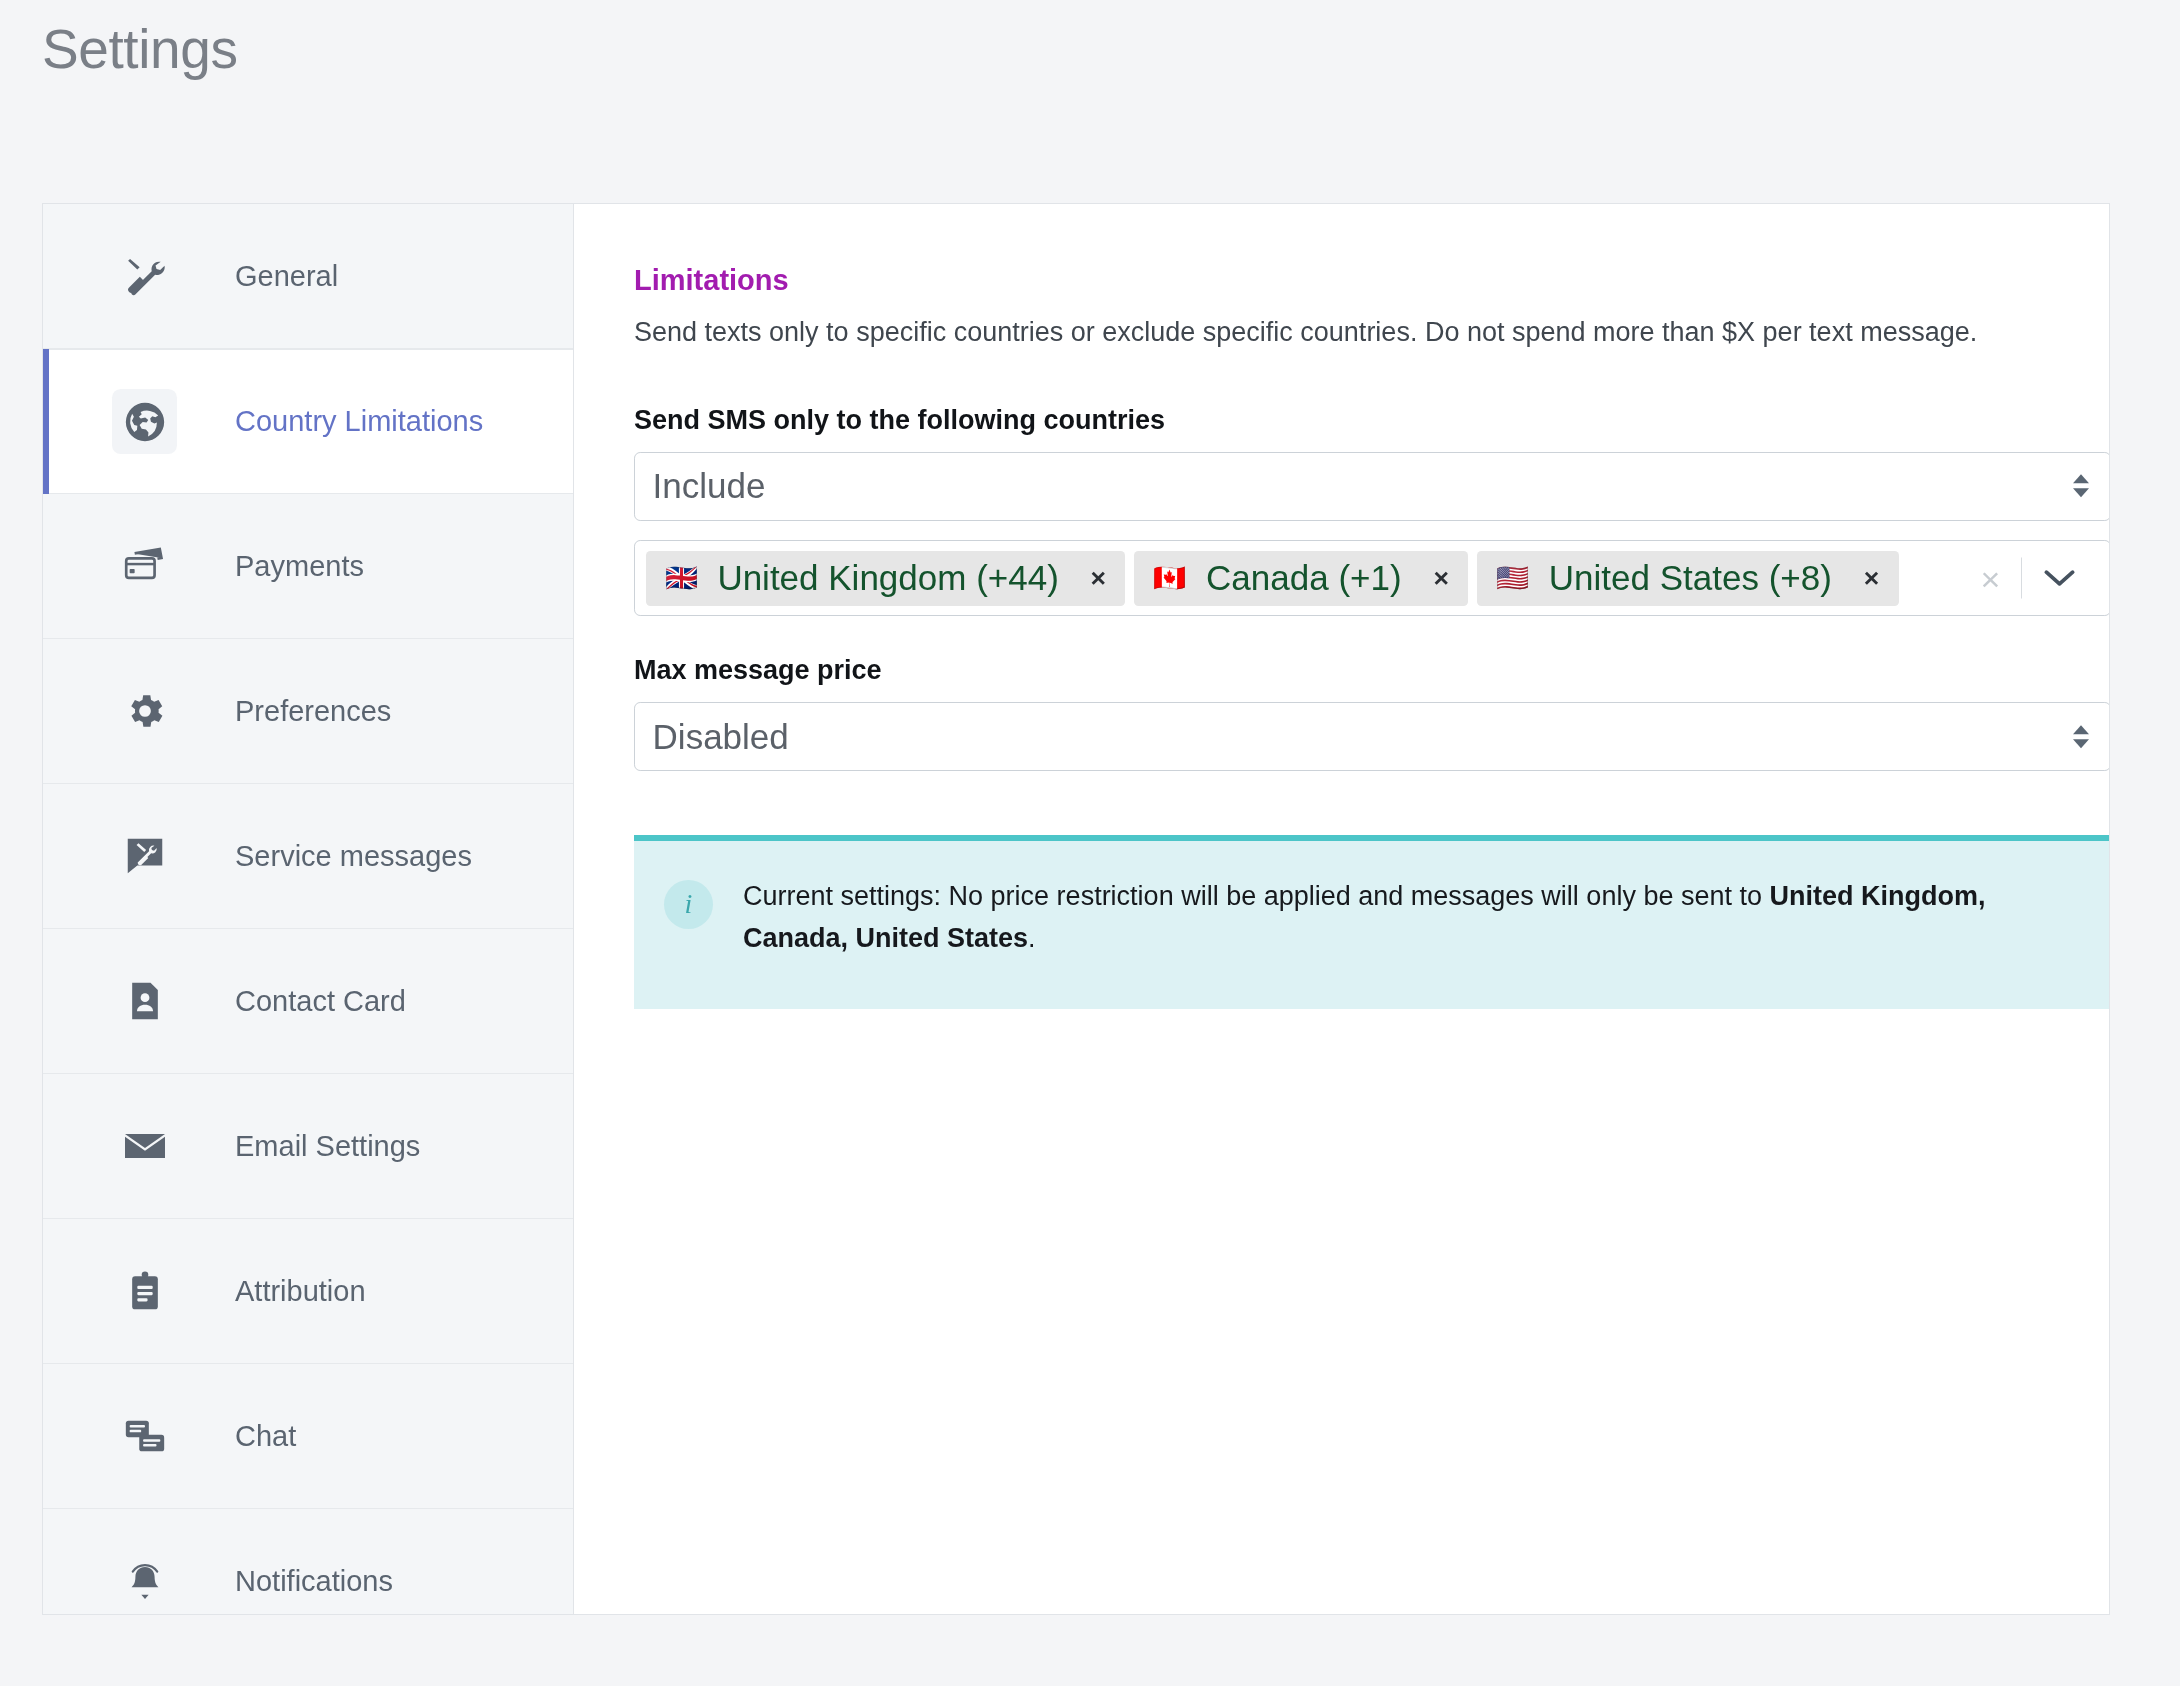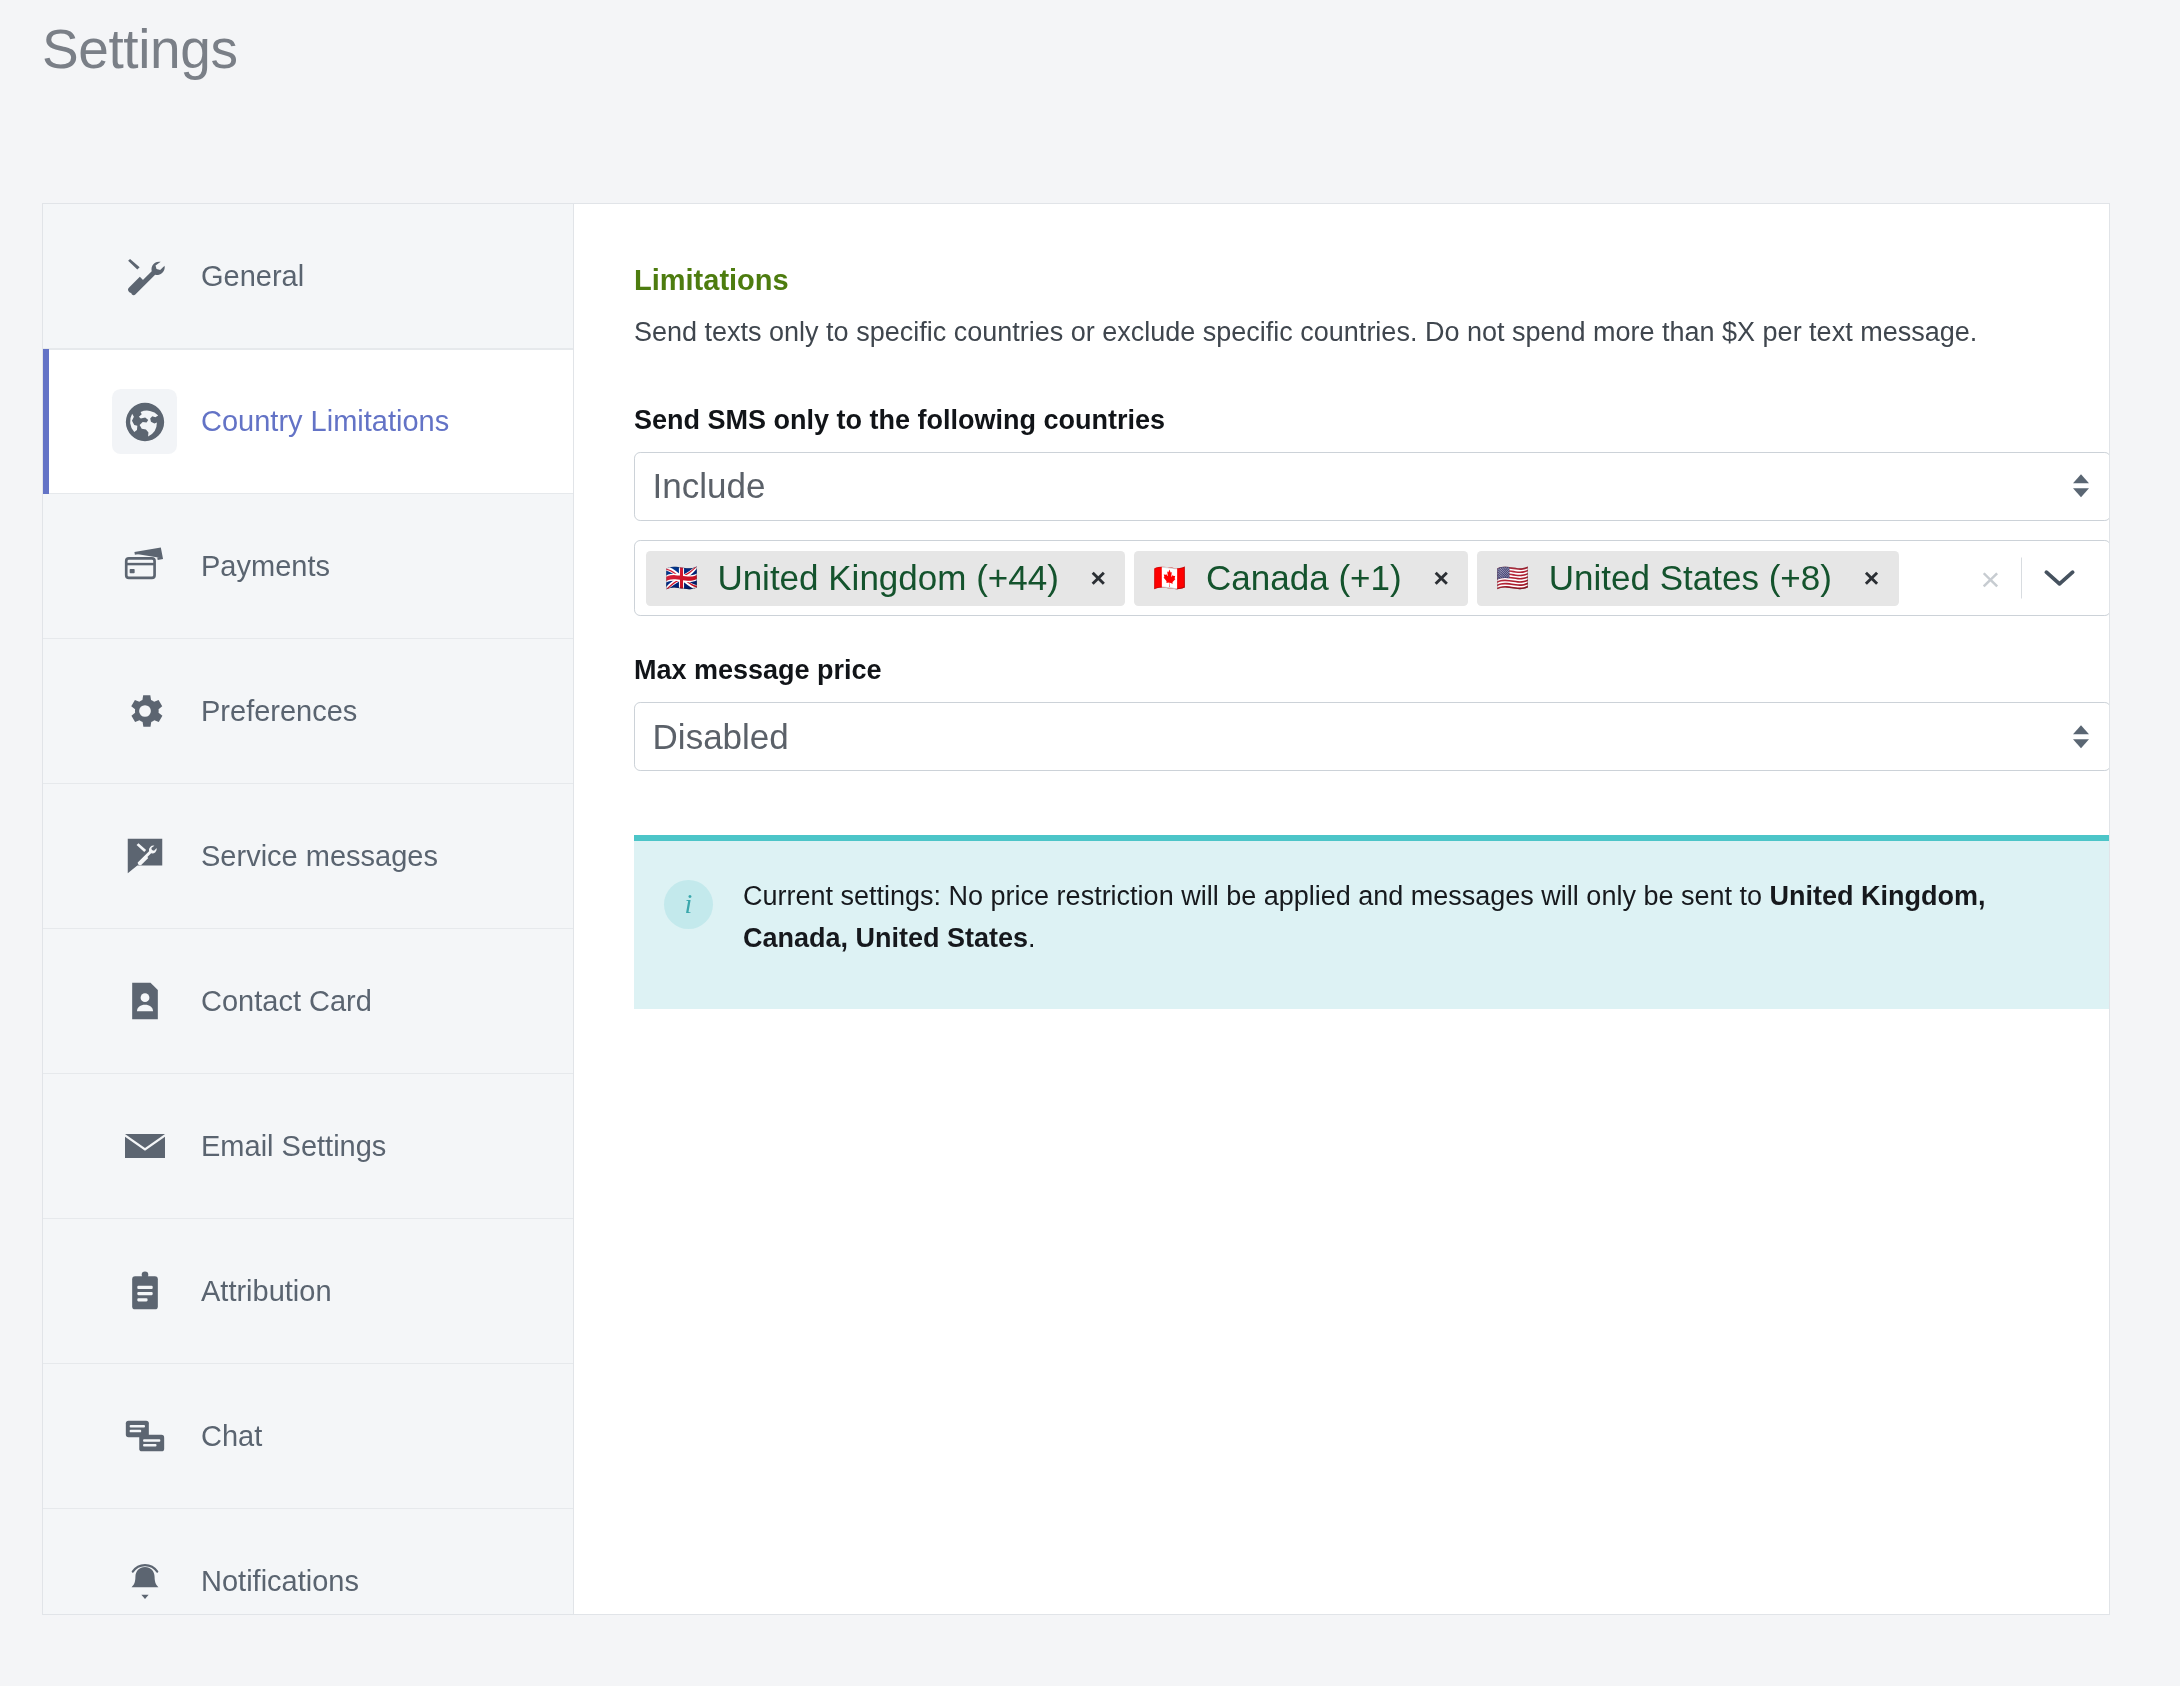--- a/index.html
+++ b/index.html
@@ -81,38 +81,38 @@
     justify-content: center;
     color: #5c6571;
   }
   .nav-item.active .nav-icon {
     background: #f2f4f7;
     border-radius: 8.8px;
   }
   .nav-icon svg { display: block; }
 
   .nav-label {
-    margin-left: 24px;
+    margin-left: 58px;
     font-size: 29px;
     color: #5a6470;
     white-space: nowrap;
   }
   .nav-item.active .nav-label { color: #6373c6; }
 
   
   .main {
     flex: 1 1 auto;
     padding: 60px 78px 0 60px;
     background: #ffffff;
   }
 
   .section-title {
     font-size: 29px;
     font-weight: bold;
-    color: #4d7c0f;
+    color: #a21caf;
     margin-bottom: 17.6px;
   }
 
   .section-desc {
     font-size: 27px;
     color: #3f464e;
     margin-bottom: 55px;
     line-height: 1.3;
   }
 

